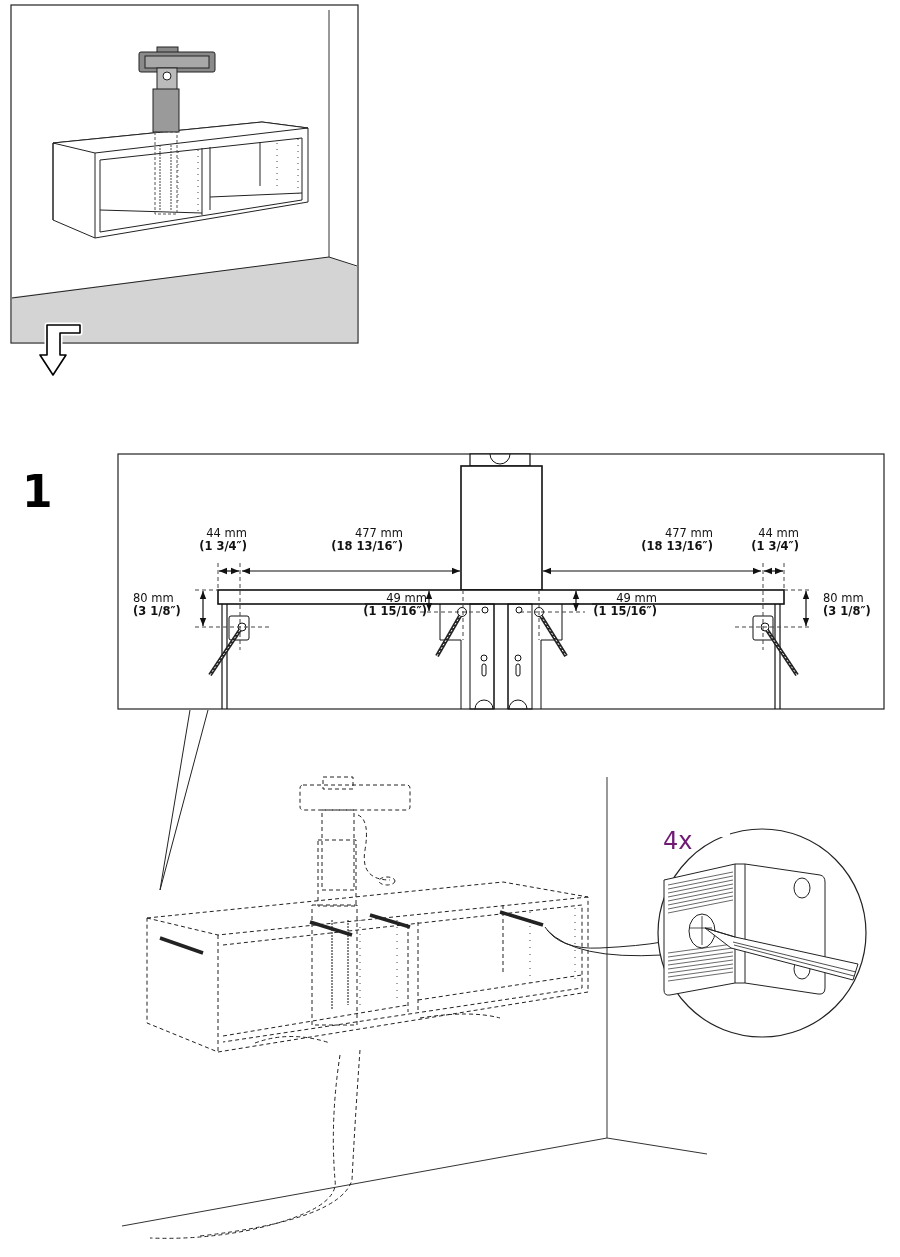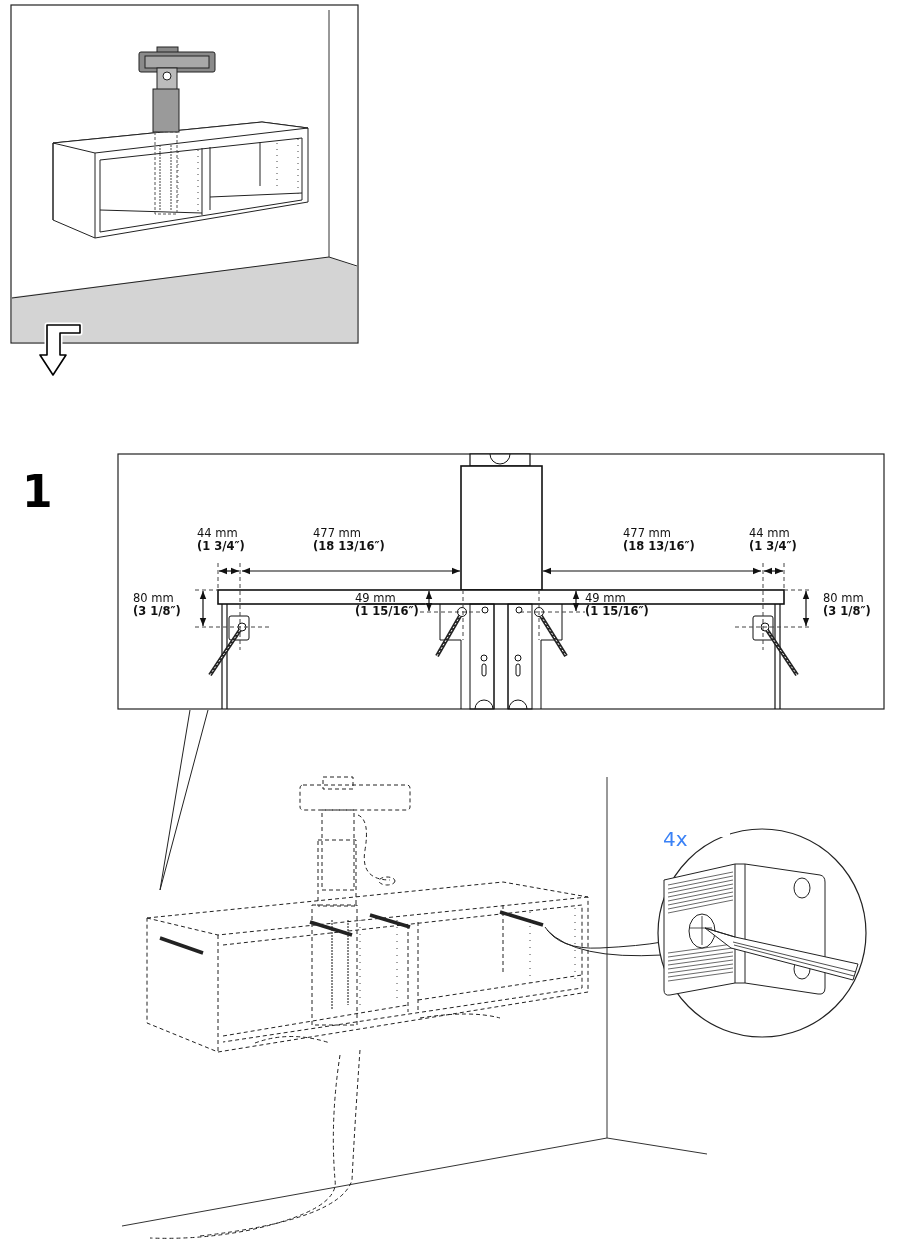--- a/index.html
+++ b/index.html
@@ -3,25 +3,25 @@
 <meta charset="utf-8">
 <style>
   html, body { margin:0; padding:0; background:#ffffff; }
   body { width:900px; height:1257px; position:relative; overflow:hidden;
          font-family:"DejaVu Sans", sans-serif; color:#111; }
   .abs { position:absolute; }
   svg { position:absolute; left:0; top:0; }
   .step-number { position:absolute; left:22px; top:470px; font-family:"DejaVu Sans", sans-serif;
                  font-weight:bold; font-size:44px; line-height:1; color:#000; }
   .dim-label { position:absolute; font-family:"DejaVu Sans", sans-serif; font-size:11.5px;
-               line-height:13px; color:#111; text-align:left; white-space:nowrap; }
+               line-height:13px; color:#111; text-align:right; white-space:nowrap; }
   .dim-label .mm { display:block; }
   .dim-label .in { display:block;font-weight:bold; }
   .qty-label { position:absolute; left:663px; top:829px; font-family:"DejaVu Sans", sans-serif;
-               font-size:20px; line-height:1; color:#3b82f6; }
+               font-size:24px; line-height:1; color:#701a75; }
 </style>
 </head>
 <body>
 
 <div class="abs" style="left:0;top:0;width:370px;height:390px;">
 <svg width="370" height="390" viewBox="0 0 370 390">
 
   <rect x="11" y="5" width="347" height="338" fill="#fff" stroke="#222" stroke-width="1.2"></rect>
 
   <polygon points="12,297 329,257 357,267 357,342 12,342" fill="#d4d4d4" stroke="none"></polygon>

